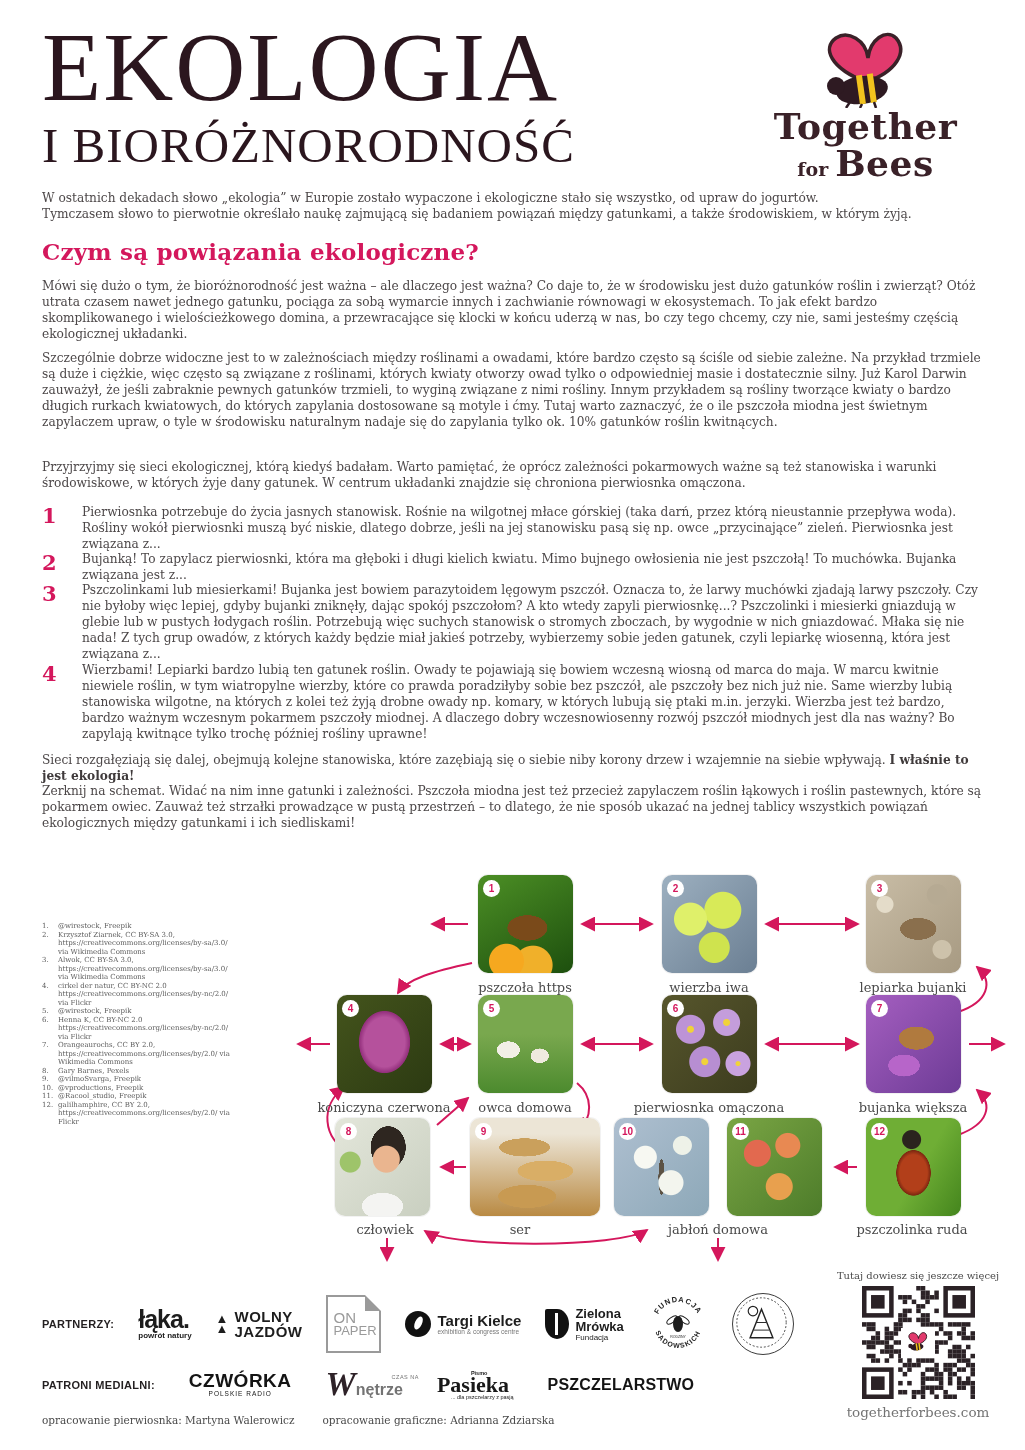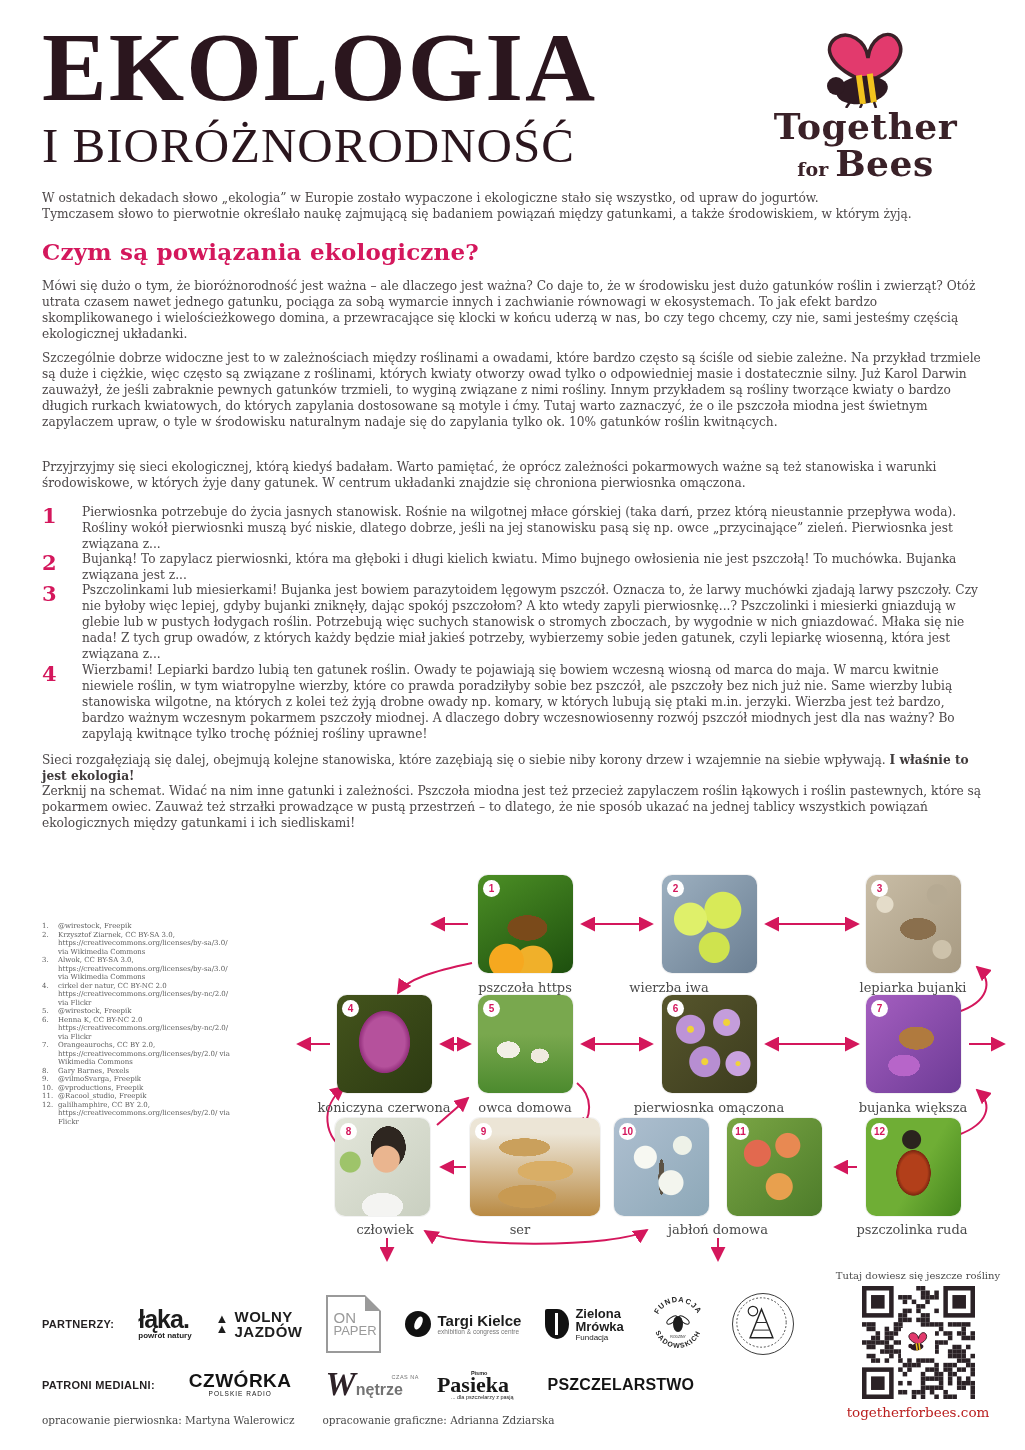--- a/index.html
+++ b/index.html
@@ -1,20 +1,20 @@
 <!DOCTYPE html>
 <html lang="pl"><head>
 <meta charset="utf-8">
 <style>
   html,body{margin:0;padding:0;background:#888;}
   .poster{position:relative;width:1025px;height:1450px;background:#fff;margin:0 auto;
     font-family:"DejaVu Serif",serif;color:#4c4748;overflow:hidden;}
   
   .titleblock{position:absolute;left:42px;top:22px;color:#2b161e;}
-  .title1{font-family:"Liberation Serif",serif;font-size:97px;line-height:.94;letter-spacing:2px;font-weight:700;}
+  .title1{font-family:"Liberation Serif",serif;font-size:97px;line-height:.94;letter-spacing:2px;font-weight:400;}
   .title2{font-family:"Liberation Serif",serif;font-size:49px;line-height:1;letter-spacing:1px;font-weight:400;margin-top:8px;}
   .logo{position:absolute;left:758px;top:20px;width:215px;text-align:center;color:#3a2128;}
   .logo svg.bee{display:block;margin:0 auto;}
   .logo-l1{font-size:36px;font-weight:700;letter-spacing:.5px;line-height:1;}
   .logo-l2{display:flex;justify-content:center;align-items:baseline;gap:7px;line-height:1;margin-top:1px;}
   .logo-for{font-size:19px;font-weight:700;}
   .logo-bees{font-size:36px;font-weight:700;letter-spacing:.5px;}
   
   .intro{position:absolute;left:42px;top:190px;width:945px;font-size:12.2px;line-height:16px;}
   .heading{position:absolute;left:42px;top:238px;font-size:23px;font-weight:700;color:#d4175c;letter-spacing:.2px;}
@@ -86,21 +86,21 @@
   .wn-over{position:absolute;top:-7px;right:-16px;font-size:5.5px;font-weight:400;letter-spacing:.5px;}
   .pasieka{text-align:left;font-family:"Liberation Serif",serif;color:#181818;}
   .pa0{font-size:5.5px;font-weight:700;margin-left:34px;font-family:"Liberation Sans",sans-serif;}
   .pa1{font-size:22px;font-weight:700;line-height:18px;}
   .pa2{font-size:5.5px;font-family:"Liberation Sans",sans-serif;margin-left:14px;}
   .pszcz{font-size:16px;font-weight:900;letter-spacing:.2px;font-stretch:condensed;}
   .qrblock{position:absolute;left:820px;top:1270px;width:196px;text-align:center;color:#4a4a4a;}
   .qrcaption{font-size:10px;margin-bottom:5px;}
   .qrbox{position:relative;width:113px;height:113px;margin:0 auto;}
   .qrbee{position:absolute;left:50%;top:50%;transform:translate(-50%,-50%);background:#fff;padding:1px 2px;}
-  .qrurl{font-size:13.5px;margin-top:5px;color:#b91c1c;}
+  .qrurl{font-size:13.5px;margin-top:5px;color:#737373;}
   .footer{position:absolute;left:42px;top:1414px;font-size:10.5px;color:#4a4a4a;display:flex;gap:28px;}
 </style>
 </head>
 <body>
 
 <div class="poster">
 
   <div class="titleblock">
     <div class="title1">EKOLOGIA</div>
     <div class="title2">I BIORÓŻNORODNOŚĆ</div>
@@ -267,21 +267,21 @@
         <span class="badge">10</span>
       </div>
     <div class="node ph11" style="left:727px;top:258px">
         <span class="badge">11</span>
       </div>
     <div class="node ph12" style="left:866px;top:258px">
         <span class="badge">12</span>
       </div>
 
     <div class="nlabel" style="left:525px;top:120px">pszczoła https</div>
-    <div class="nlabel" style="left:669px;top:120px">wierzba iwa</div>
+    <div class="nlabel" style="left:709px;top:120px">wierzba iwa</div>
     <div class="nlabel" style="left:913px;top:120px">lepiarka bujanki</div>
     <div class="nlabel" style="left:384px;top:240px">koniczyna czerwona</div>
     <div class="nlabel" style="left:525px;top:240px">owca domowa</div>
     <div class="nlabel" style="left:709px;top:240px">pierwiosnka omączona</div>
     <div class="nlabel" style="left:913px;top:240px">bujanka większa</div>
     <div class="nlabel" style="left:385px;top:362px">człowiek</div>
     <div class="nlabel" style="left:520px;top:362px">ser</div>
     <div class="nlabel" style="left:718px;top:362px">jabłoń domowa</div>
     <div class="nlabel" style="left:912px;top:362px">pszczolinka ruda</div>
   </div>
@@ -364,21 +364,21 @@
     </div>
     <div class="pasieka">
       <div class="pa0">Pismo</div>
       <div class="pa1">Pasieka</div>
       <div class="pa2">... dla pszczelarzy z pasją</div>
     </div>
     <div class="pszcz">PSZCZELARSTWO</div>
   </div>
 
   <div class="qrblock">
-    <div class="qrcaption">Tutaj dowiesz się jeszcze rośliny</div>
+    <div class="qrcaption">Tutaj dowiesz się jeszcze więcej</div>
     <div class="qrbox">
       <svg id="qrsvg" width="113" height="113" viewBox="0 0 113 113">
           <rect x="54.24" y="0.00" width="4.52" height="4.52" fill="#2b2226"></rect>
           <rect x="58.76" y="0.00" width="4.52" height="4.52" fill="#2b2226"></rect>
           <rect x="58.76" y="4.52" width="4.52" height="4.52" fill="#2b2226"></rect>
           <rect x="63.28" y="4.52" width="4.52" height="4.52" fill="#2b2226"></rect>
           <rect x="72.32" y="4.52" width="4.52" height="4.52" fill="#2b2226"></rect>
           <rect x="36.16" y="9.04" width="4.52" height="4.52" fill="#2b2226"></rect>
           <rect x="40.68" y="9.04" width="4.52" height="4.52" fill="#2b2226"></rect>
           <rect x="45.20" y="9.04" width="4.52" height="4.52" fill="#2b2226"></rect>

